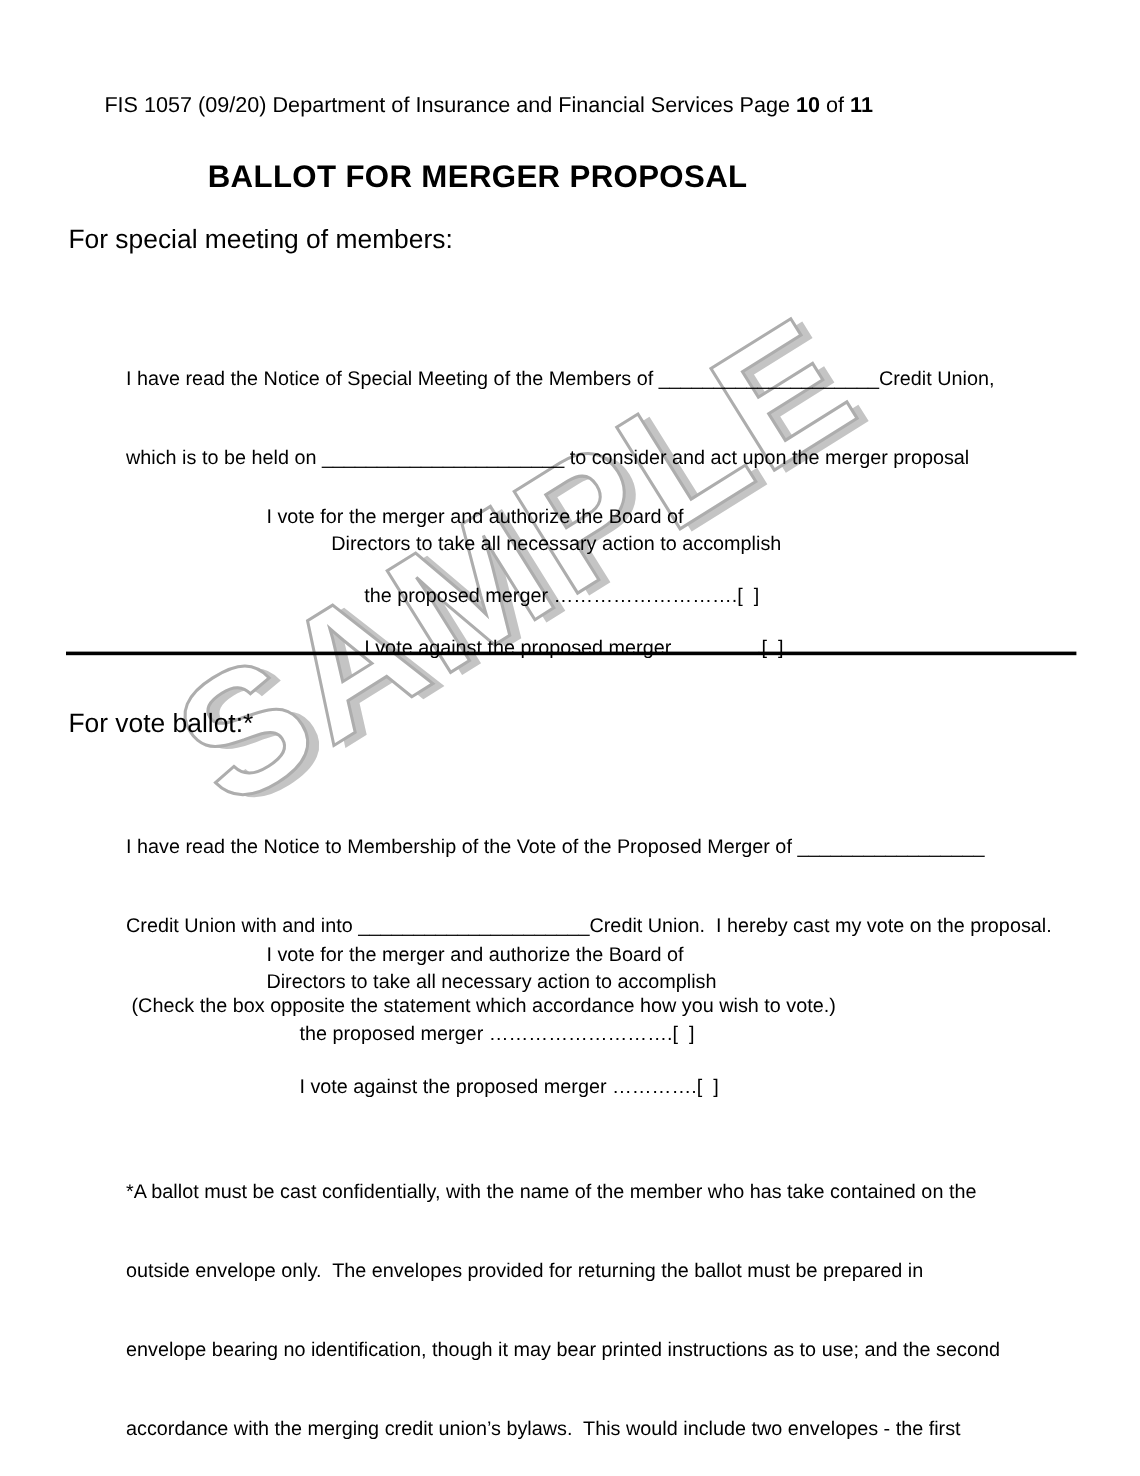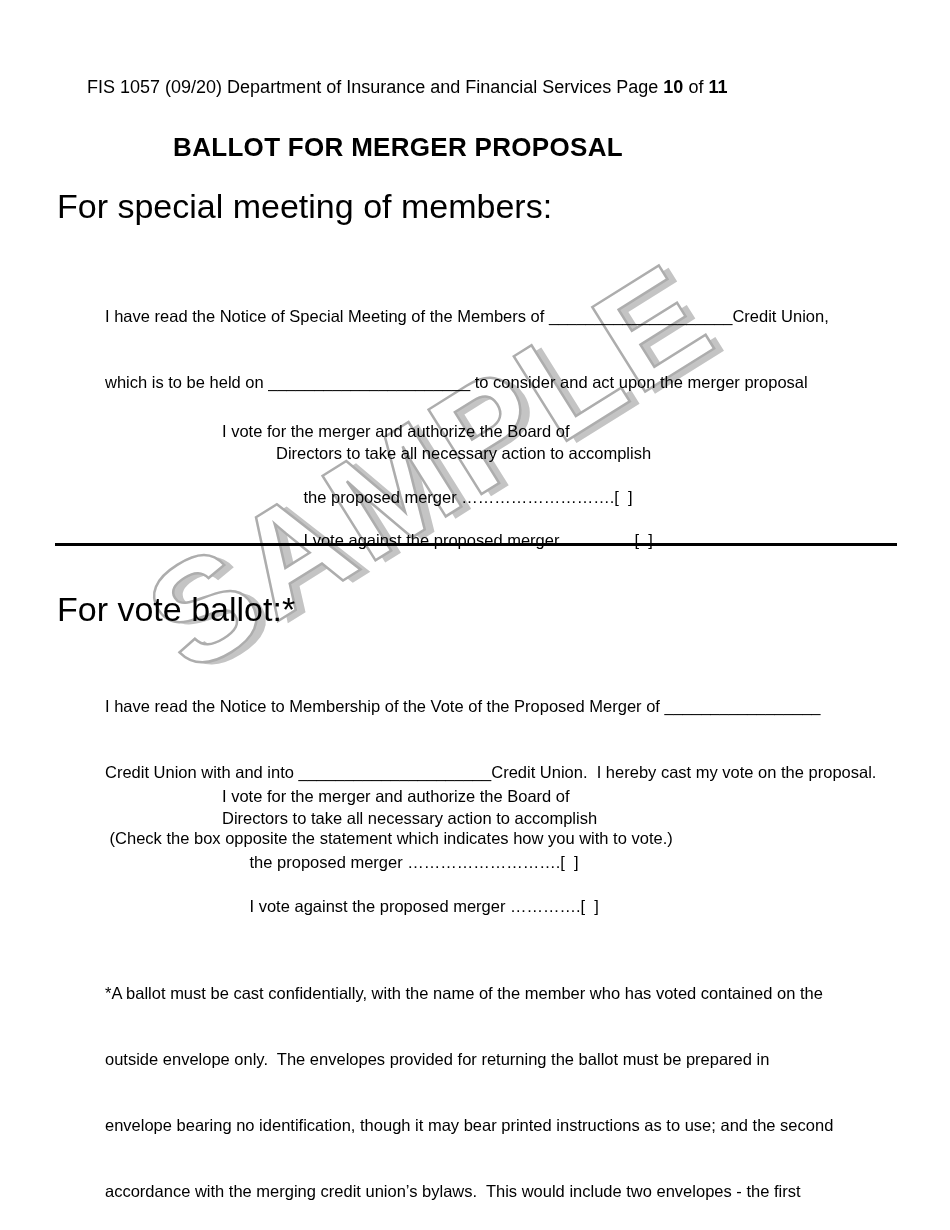--- a/index.html
+++ b/index.html
@@ -22,21 +22,21 @@
   .content-layer { position: absolute; left: 0; top: 0; width: 950px; height: 1230px; z-index: 1; }
   .abs { position: absolute; white-space: pre; }
   .header-line { font-size: 18px; }
   .doc-title {
     left: 0; width: 796px;
     text-align: center;
     font-size: 26px;
     font-weight: bold;
     letter-spacing: 0.3px;
   }
-  .section-heading { font-size: 34px; font-weight: 400; }
+  .section-heading { font-size: 22px; font-weight: 400; }
   .body-text { font-size: 16.5px; line-height: 22px; }
   .body-text .line { height: 22px; white-space: pre; margin-left: 48px; }
   .vote-line { font-size: 16.5px; line-height: 22px; white-space: pre; margin-top: 28px; }
   .divider { background: #000000; height: 3px; }
   b { font-weight: bold; }
 </style>
 </head>
 <body>
 
 <div class="page">
@@ -72,34 +72,34 @@
       <span>I vote against the proposed merger ………….</span><span>[  ]</span>
     </div>
 
     <div class="abs divider" style="left:55px; top:543px; width:842px;"></div>
 
     <div class="abs section-heading" style="left:57px; top:590px;">For vote ballot:*</div>
 
     <div class="abs body-text" style="left:57px; top:651px;">
       <div class="line">I have read the Notice to Membership of the Vote of the Proposed Merger of _________________</div>
       <div class="line">Credit Union with and into _____________________Credit Union.  I hereby cast my vote on the proposal.</div>
-      <div class="line"> (Check the box opposite the statement which indicates how you with to vote.)</div>
+      <div class="line"> (Check the box opposite the statement which accordance how you wish to vote.)</div>
     </div>
 
     <div class="abs vote-line" style="left:222px; top:757px;">I vote for the merger and authorize the Board of</div>
     <div class="abs vote-line" style="left:222px; top:779px;">Directors to take all necessary action to accomplish</div>
     <div class="abs vote-line" style="left:222px; top:801px;">
       <span>the proposed merger ……………………….</span><span>[  ]</span>
     </div>
     <div class="abs vote-line" style="left:222px; top:845px;">
       <span>I vote against the proposed merger ………….</span><span>[  ]</span>
     </div>
 
     <div class="abs body-text" style="left:57px; top:938px;">
-      <div class="line">*A ballot must be cast confidentially, with the name of the member who has voted contained on the</div>
+      <div class="line">*A ballot must be cast confidentially, with the name of the member who has take contained on the</div>
       <div class="line">outside envelope only.  The envelopes provided for returning the ballot must be prepared in</div>
       <div class="line">envelope bearing no identification, though it may bear printed instructions as to use; and the second</div>
       <div class="line">accordance with the merging credit union’s bylaws.  This would include two envelopes - the first</div>
       
       
     </div>
 
   </div>
 </div>
 

